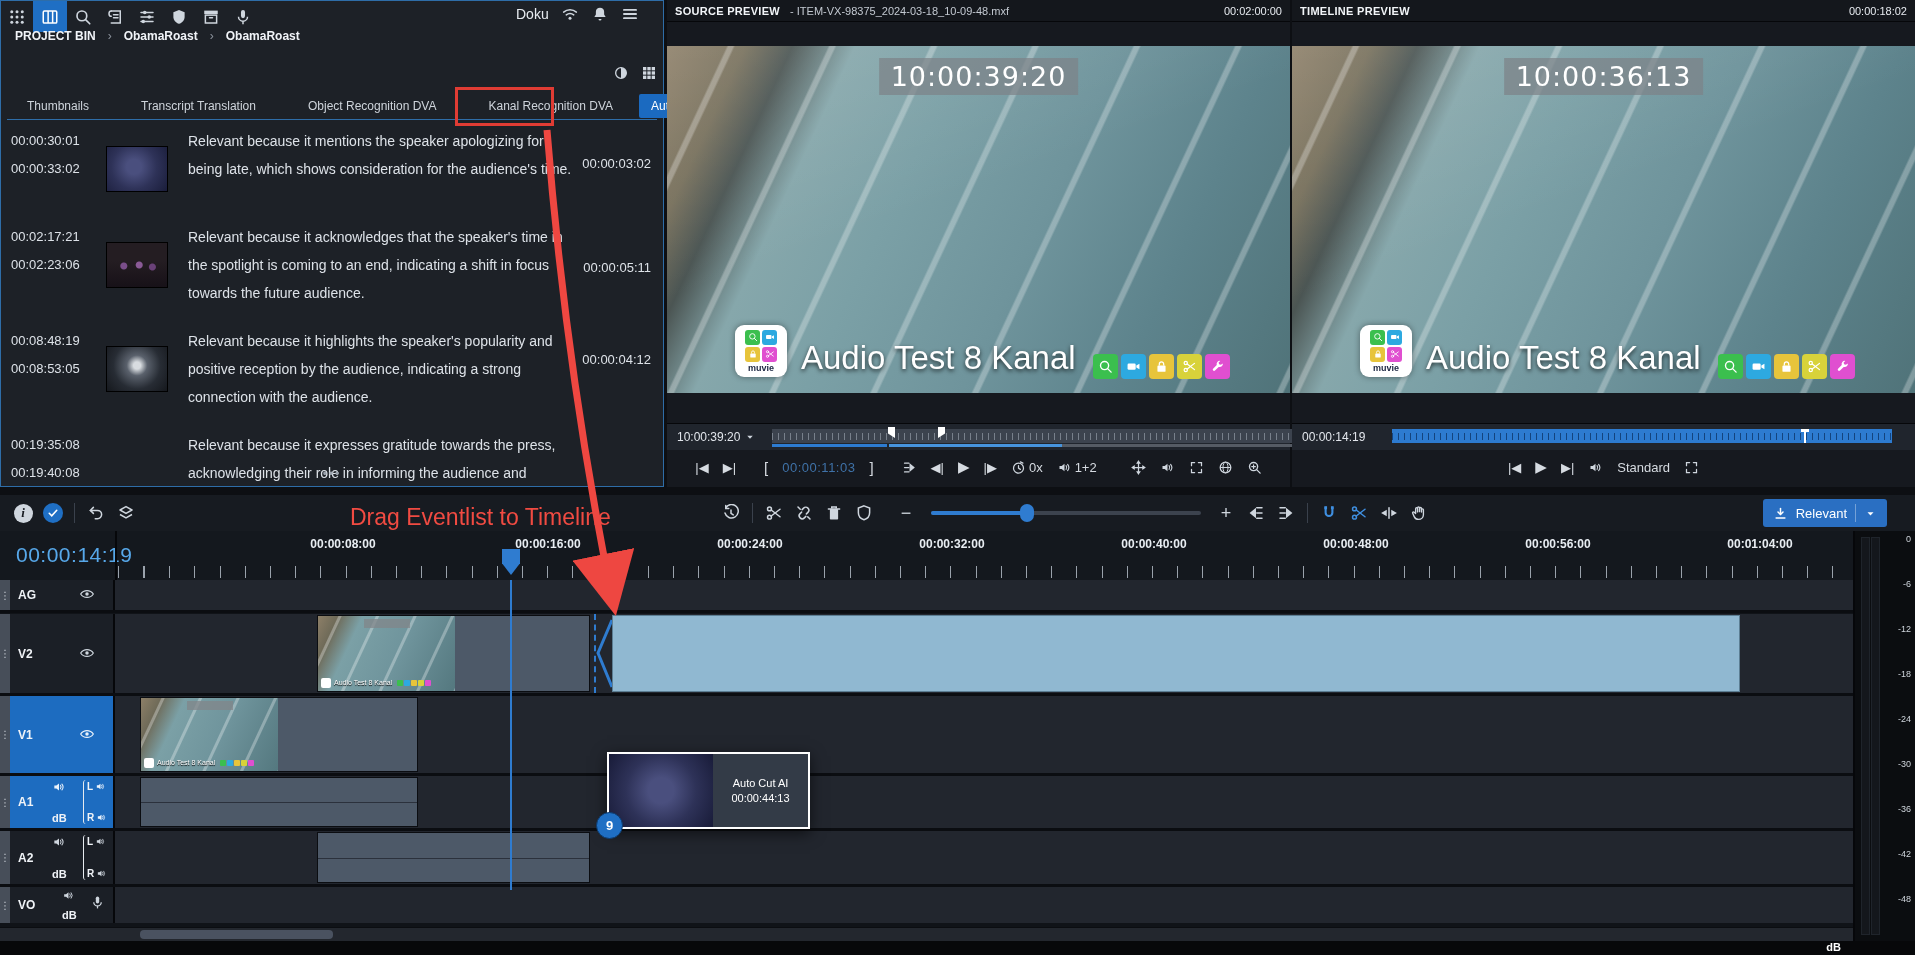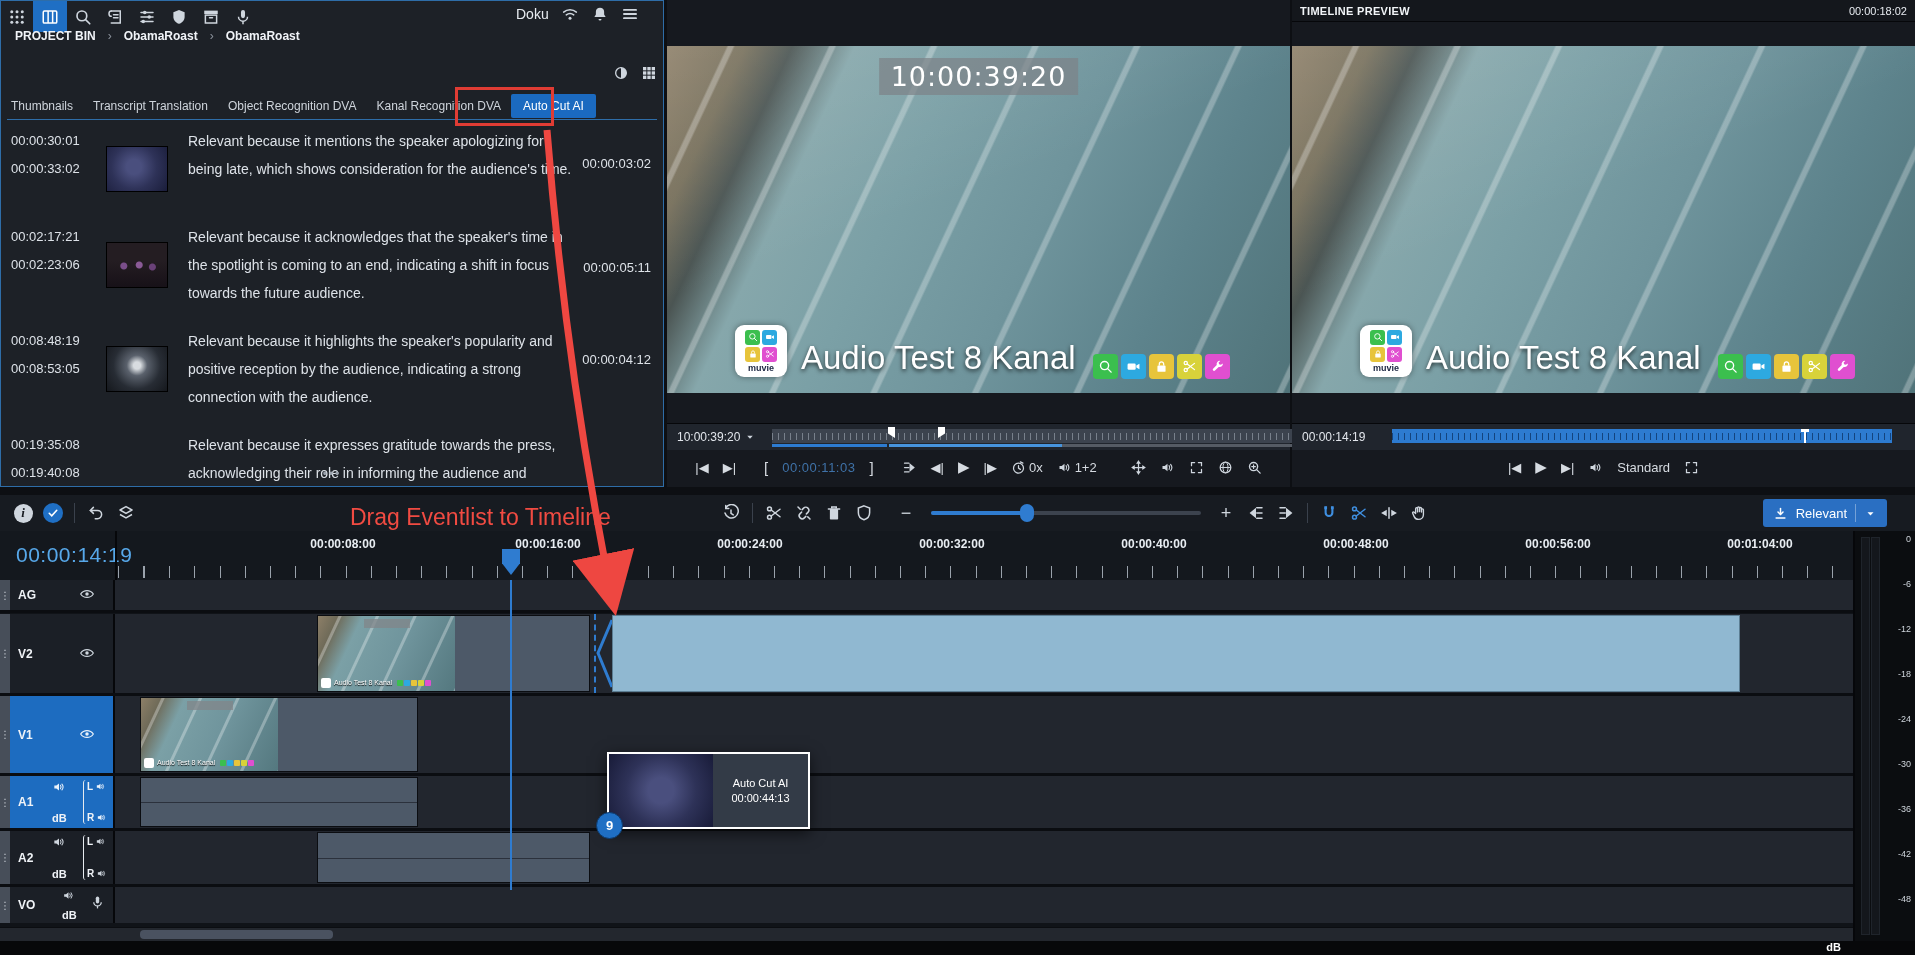--- a/index.html
+++ b/index.html
@@ -46,21 +46,21 @@
   .tbtn{cursor:pointer;color:#d6dbe1;display:inline-flex;align-items:center;gap:3px;font-size:13px;}
   
   .topicons{position:absolute;left:0;top:0;height:31px;display:flex;align-items:center;}
   .topicons .ib{width:32px;height:31px;}
   .crumb{position:absolute;left:14px;top:28px;font-size:12px;font-weight:bold;color:#f1f4f8;display:flex;gap:12px;align-items:center;}
   .crumb .sep{color:#8a919b;font-weight:normal;}
   .searchbox{position:absolute;left:8px;top:61px;width:325px;height:26px;border:1px solid #6a7380;background:#1d2127;
              display:flex;align-items:center;box-sizing:border-box;padding:0 6px;}
   .searchbox input{flex:1;background:none;border:none;outline:none;color:#dfe3e9;font-size:12px;font-family:inherit;}
   .tabs{position:absolute;left:0;top:90px;height:30px;display:flex;align-items:center;font-size:12px;color:#ced4db;}
-  .tab{padding:6px 10px;cursor:pointer;white-space:nowrap;}
+  .tab{padding:6px 26px;cursor:pointer;white-space:nowrap;}
   .tab.active{background:#1b6ac0;color:#fff;border-radius:2px;padding:5px 12px;}
   .evlist{position:absolute;left:6px;top:118px;right:6px;bottom:4px;overflow:hidden;border-top:1px solid #2e6da8;}
   .ev{position:absolute;left:0;right:0;}
   .ev .tcs{position:absolute;left:4px;top:7px;font-size:13px;line-height:28px;color:#dde2e8;}
   .ev .th{position:absolute;left:99px;top:26px;width:60px;height:44px;border:1px solid #000;}
   .ev .tx{position:absolute;left:181px;top:0;width:392px;font-size:14px;line-height:28px;padding-top:7px;color:#dde2e8;}
   .ev .dur{position:absolute;right:6px;top:36px;font-size:13px;color:#dde2e8;}
   .thumb-crowd{background:radial-gradient(circle at 45% 45%,#4a4f7e 0 18%,#2e3258 55%,#1a1d3a 100%);}
   .thumb-banquet{background:linear-gradient(180deg,#241d22 0 40%,#171118 100%),#1a1418;}
   .thumb-banquet::after{content:"";position:absolute;left:8px;top:18px;width:44px;height:10px;
@@ -488,20 +488,25 @@
             <div>00:19:35:08</div>
             <div>00:19:40:08</div>
           </div>
         <div class="tx">Relevant because it expresses gratitude towards the press, acknowledging their role in informing the audience and maintaining</div>
       </div>
       <div class="dots3">•••</div>
     </div>
   </div>
 
   <div class="a monitor" style="left:667px">
+    <div class="mon-head">
+      <span class="mon-title">SOURCE PREVIEW</span>
+      <span class="mon-clip">- ITEM-VX-98375_2024-03-18_10-09-48.mxf</span>
+      <span class="mon-len tc">00:02:00:00</span>
+    </div>
     <div class="video">
       <div class="vtc">10:00:39:20</div>
       <div class="l3">
         <div class="muvie">
           <div class="sq">
             <span style="background:#3bbf4e">
                 <svg class="i">
                   <use href="#ic-search"></use>
                 </svg>
               </span>
@@ -619,20 +624,21 @@
         </span>
     </div>
   </div>
 
   <div class="a monitor" style="left:1292px">
     <div class="mon-head">
       <span class="mon-title">TIMELINE PREVIEW</span>
       <span class="mon-len tc">00:00:18:02</span>
     </div>
     <div class="video">
+      <div class="vtc">10:00:36:13</div>
       <div class="l3">
         <div class="muvie">
           <div class="sq">
             <span style="background:#3bbf4e">
                 <svg class="i">
                   <use href="#ic-search"></use>
                 </svg>
               </span>
             <span style="background:#2da9e0">
                 <svg class="i">

